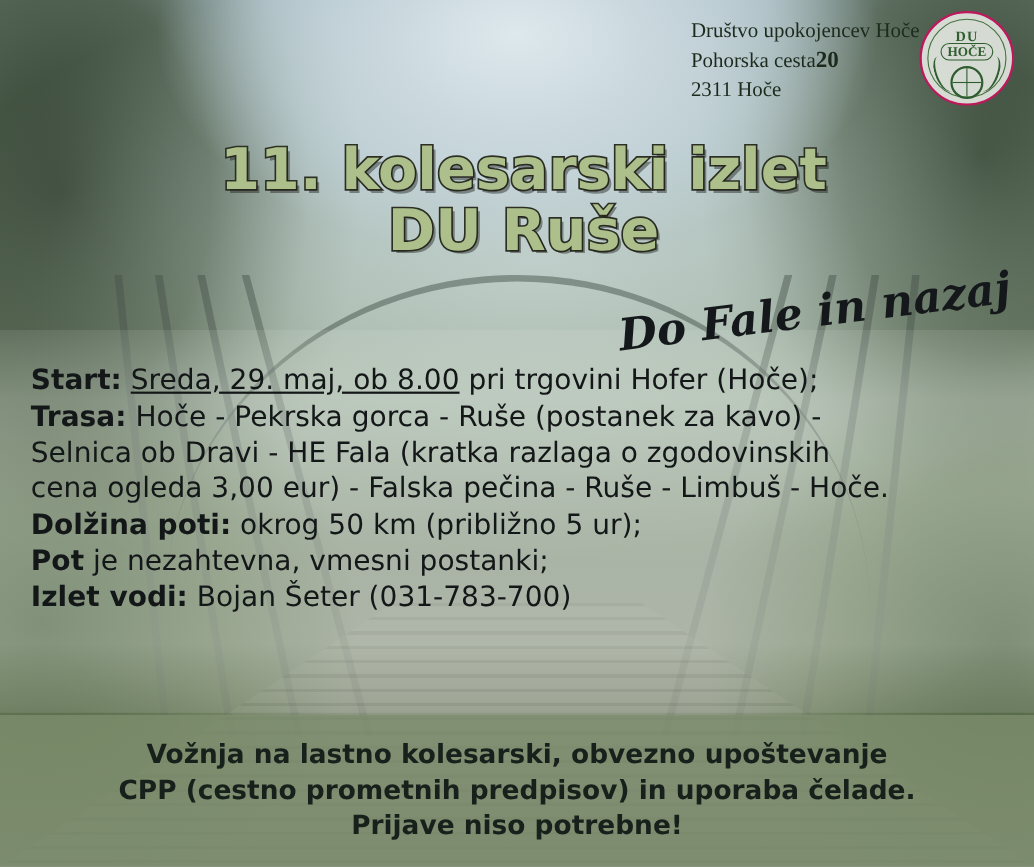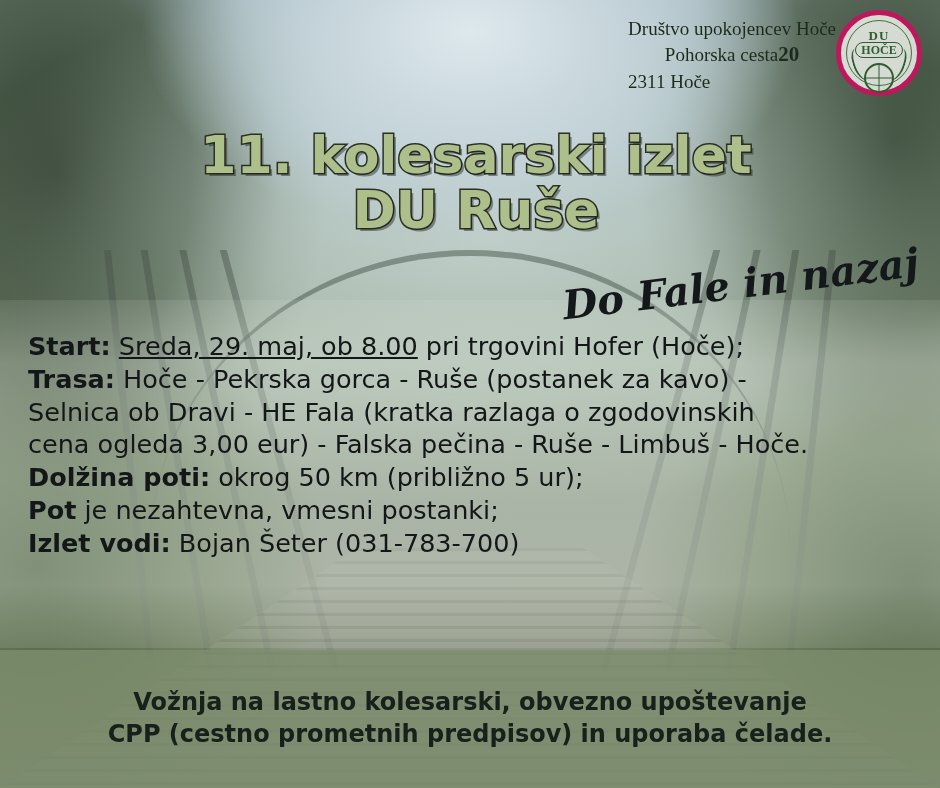--- a/index.html
+++ b/index.html
@@ -94,21 +94,21 @@
   .header {
     position: absolute;
     top: 10px; right: 18px;
     display: flex;
     align-items: flex-start;
     z-index: 5;
   }
   .logo {
     width: 86px; height: 86px;
     border-radius: 50%;
-    border: 5px solid #be185d;
+    border: 2px solid #be185d;
     background: rgba(244,246,240,0.82);
     position: relative;
     flex: none;
   }
   .logo .ring {
     position: absolute;
     inset: 5px;
     border-radius: 50%;
     border: 1px solid #43703f;
   }
@@ -160,21 +160,21 @@
   .logo .ear-r { right: 12px; transform: rotate(16deg) scaleX(-1); border-left-color:#2f5d2f; }
 
   .org {
     padding-top: 6px;
     font-family: "Liberation Serif", serif;
     color: #1d2b1d;
     line-height: 1.32;
     text-align: left;
   }
   .org .l1 { font-size: 19px; font-weight: 400; }
-  .org .l2 { font-size: 19px; font-weight: 400; text-align: center; }
+  .org .l2 { font-size: 19px; font-weight: 400; }
   .org .l2 b { font-weight: 700; font-size: 21px; }
   .org .l3 { font-size: 19px; }
 
   
   .title-wrap {
     position: absolute;
     top: 128px; left: 0; right: 0;
     text-align: center;
     z-index: 5;
     margin-left: 12px;
@@ -300,15 +300,16 @@
       <b>Pot</b><span> je nezahtevna, vmesni postanki;</span>
     </p>
     <p>
       <b>Izlet vodi:</b><span> Bojan Šeter (031-783-700)</span>
     </p>
   </div>
 
   <div class="footer">
     <div>Vožnja na lastno kolesarski, obvezno upoštevanje</div>
     <div>CPP (cestno prometnih predpisov) in uporaba čelade.</div>
+    <div>Prijave niso potrebne!</div>
   </div>
 
 </div>
 
 </body></html>

